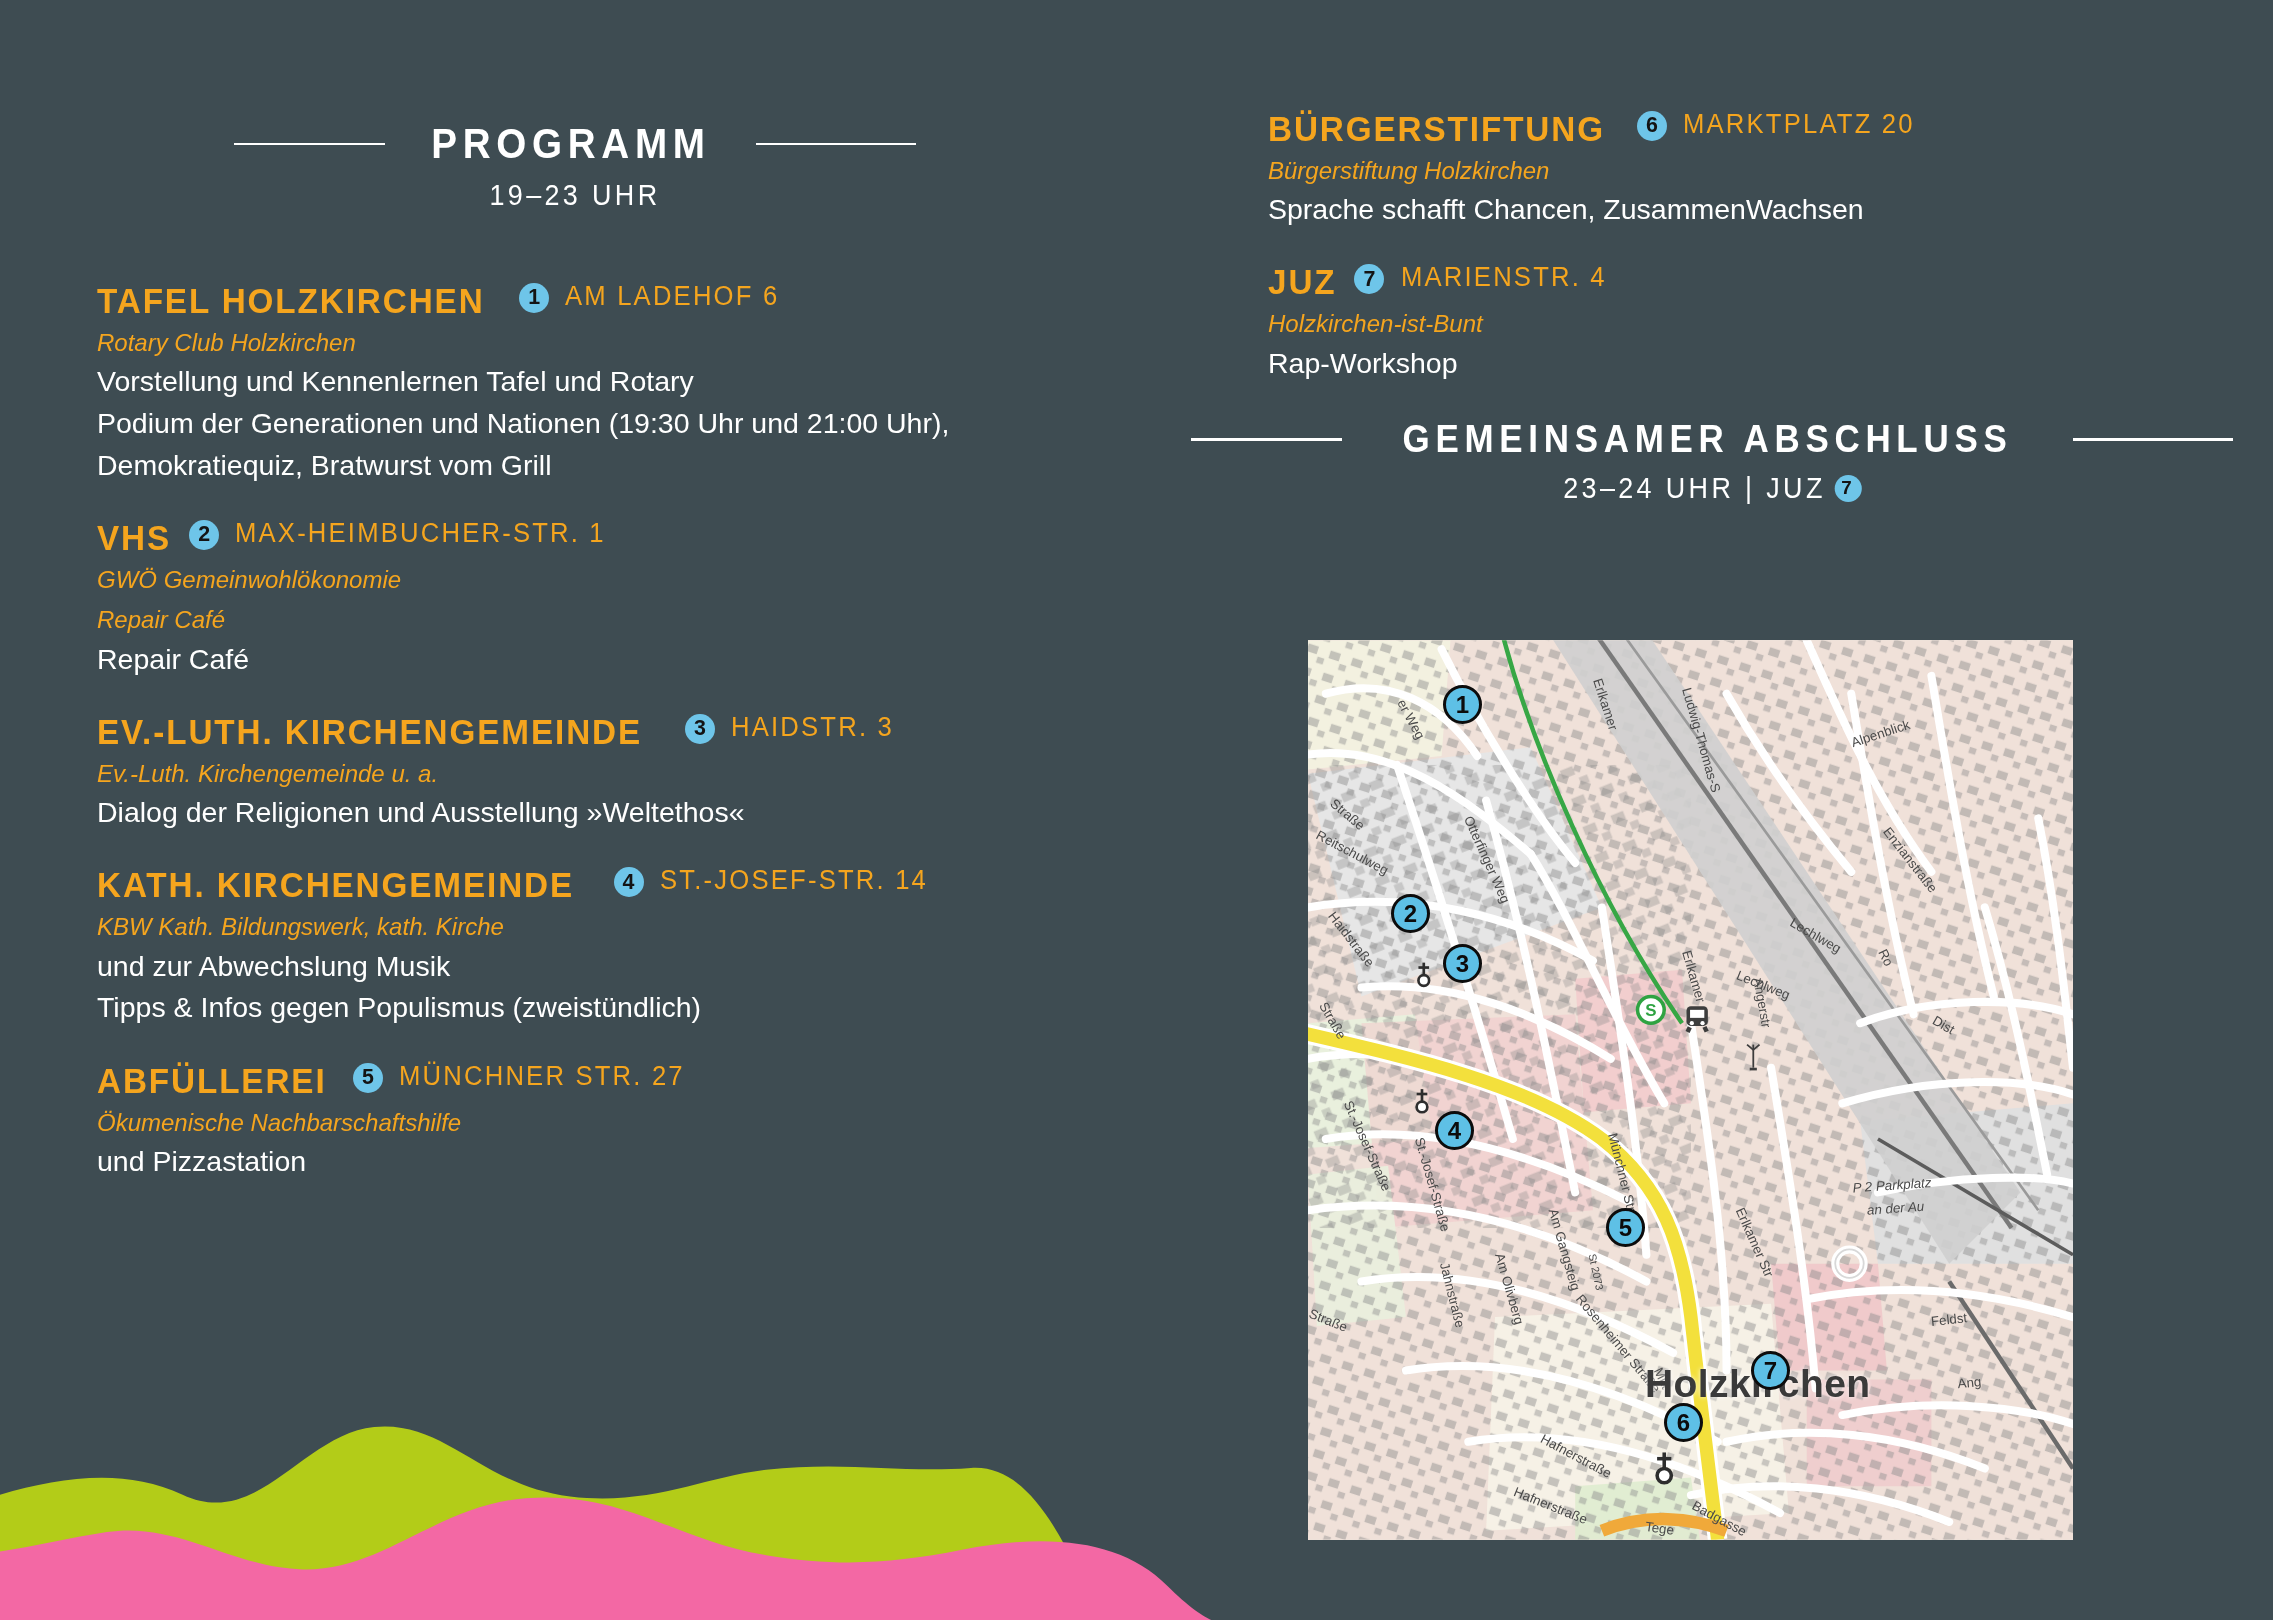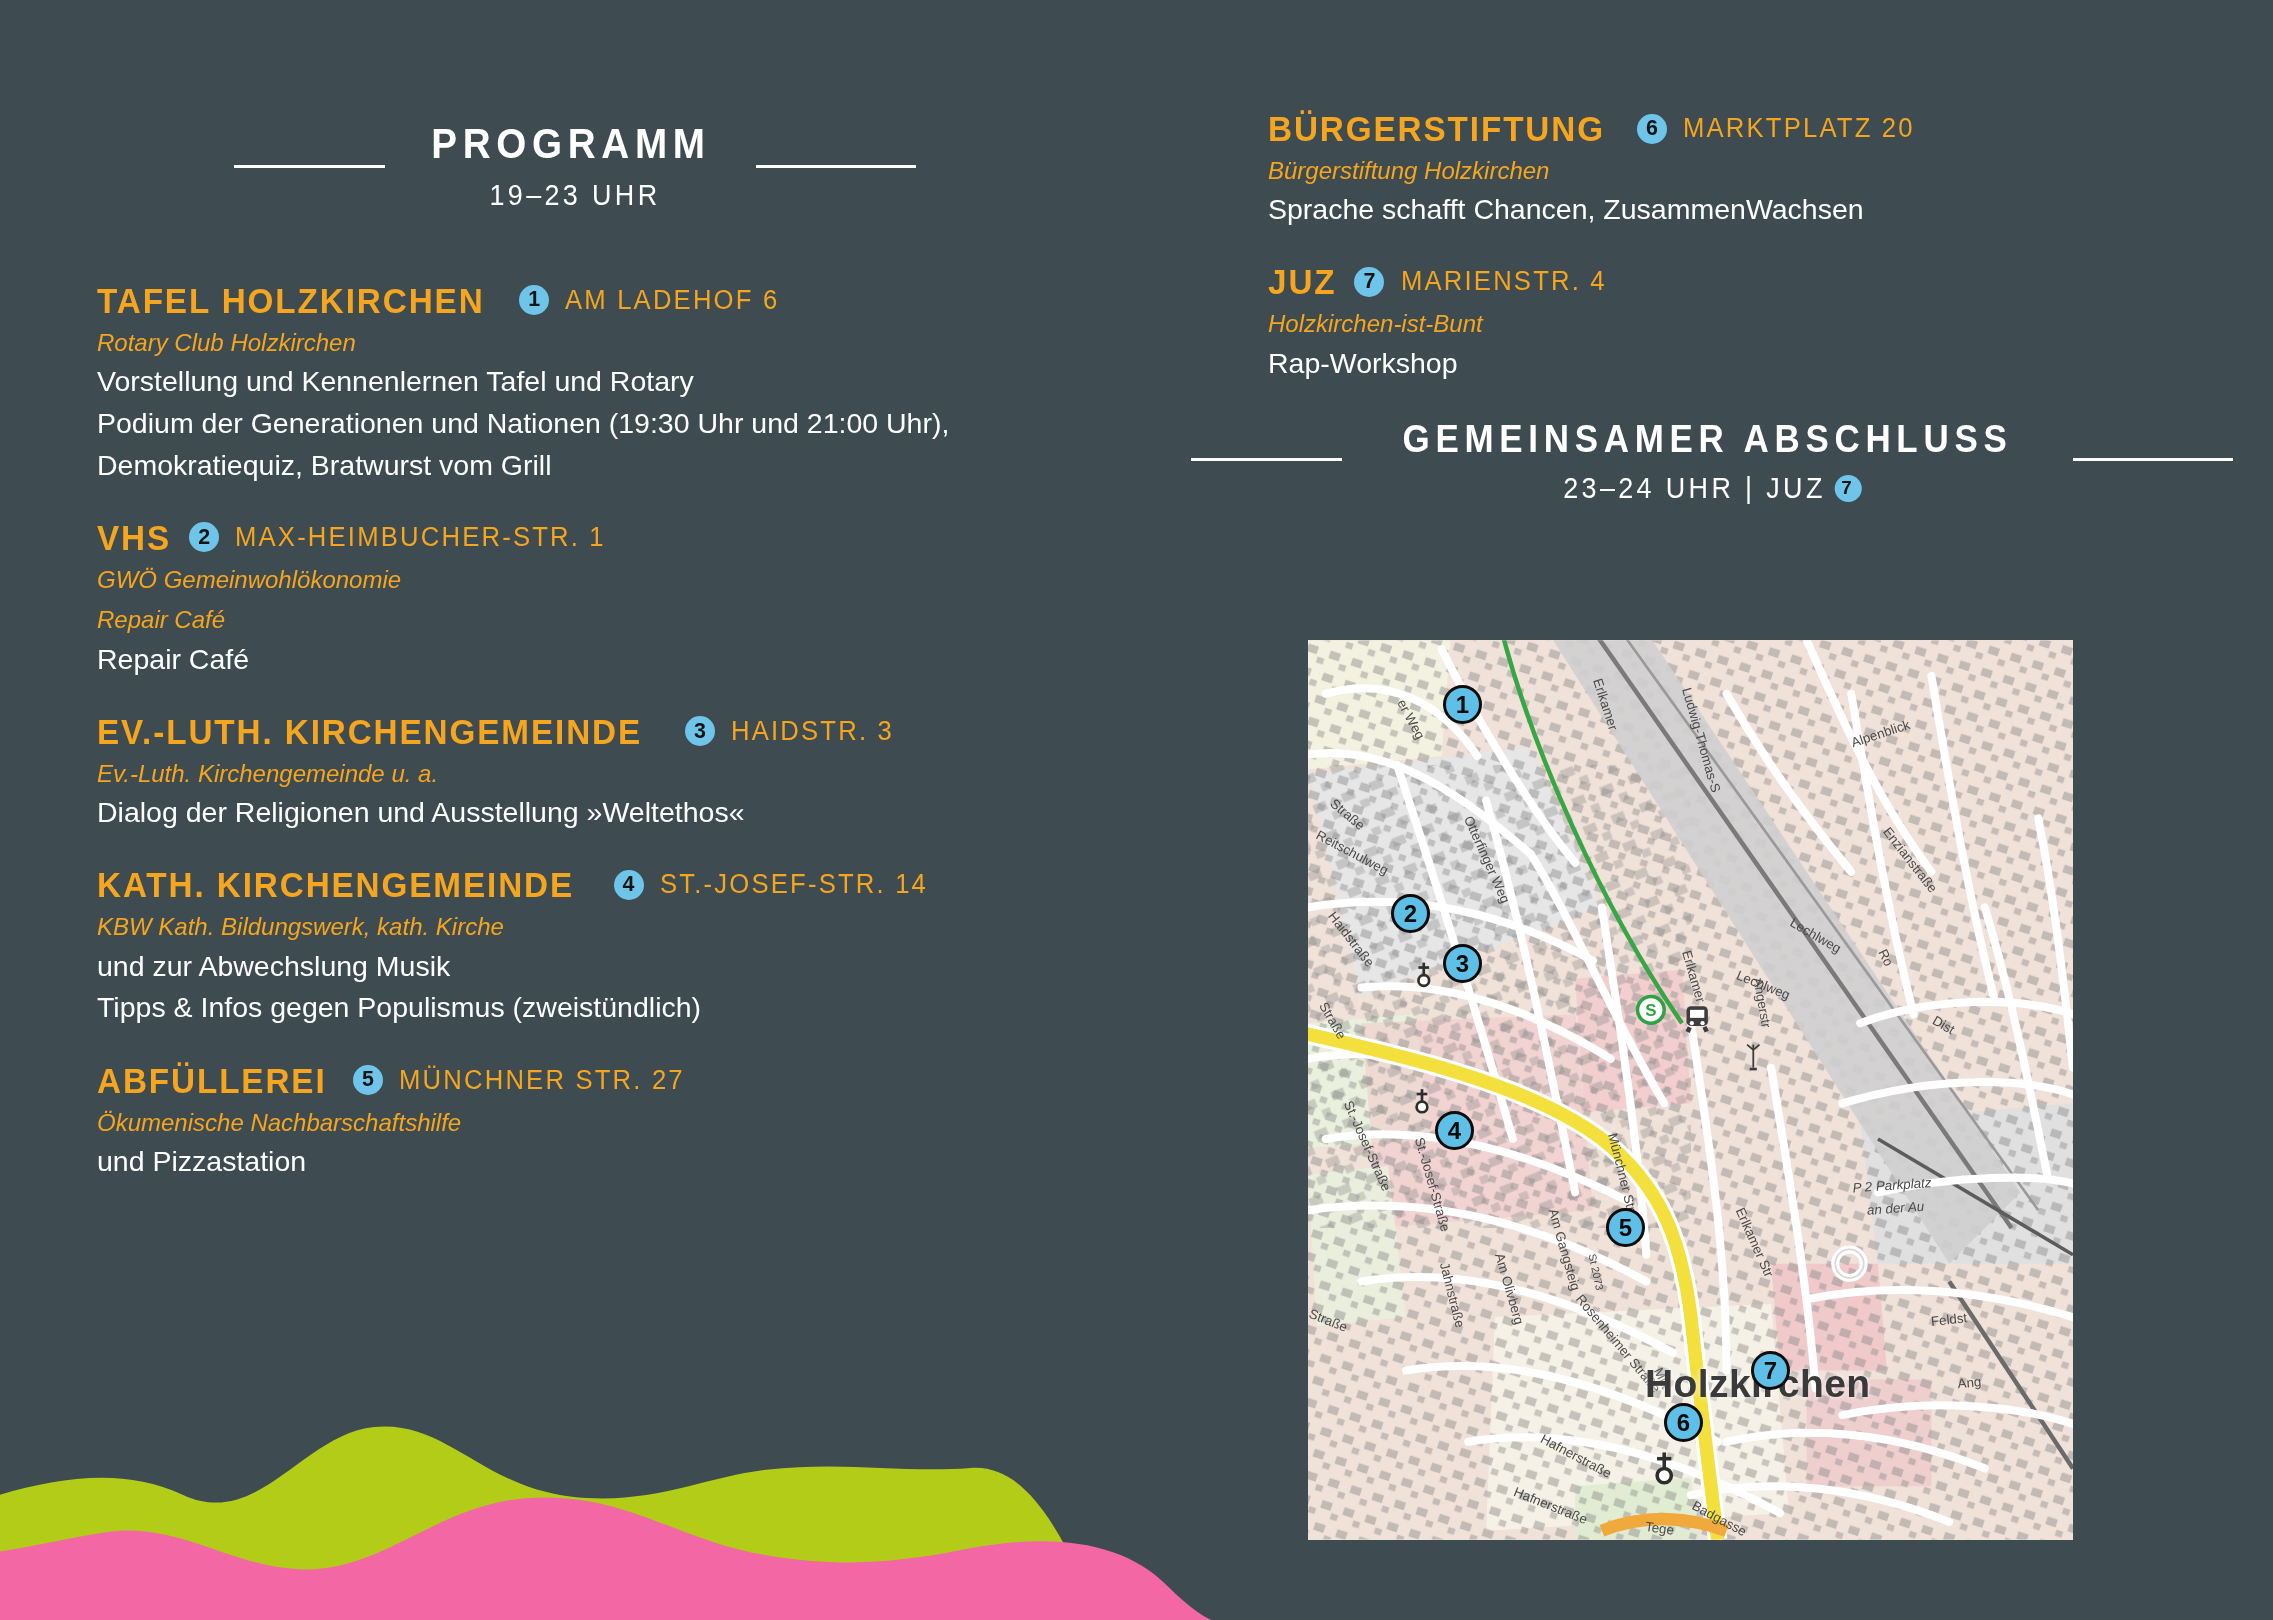--- a/index.html
+++ b/index.html
@@ -14,40 +14,40 @@
 
   
   .blobs{position:absolute;left:0;bottom:0;width:1354px;height:258px;pointer-events:none;}
   .blobs svg{display:block;width:100%;height:100%;}
 
   
   .col-left{position:absolute;left:0;top:0;width:1150px;height:1621px;}
   .col-right{position:absolute;left:1150px;top:0;width:1124px;height:1621px;}
 
   
-  .rule-head{display:flex;align-items:flex-end;justify-content:center;gap:34px;}
+  .rule-head{display:flex;align-items:center;justify-content:center;gap:34px;}
   .rule{height:2.7px;background:#ffffff;flex:0 0 auto;}
   .rule-l{width:151px;}
   .rule-r{width:160px;}
   .rule-head h1{
     margin:0;color:#ffffff;font-weight:700;
     font-size:42px;letter-spacing:6.2px;
     font-family:"Liberation Sans Narrow","Liberation Sans",sans-serif;
     transform:scaleX(.92);transform-origin:center;
     white-space:nowrap;
   }
   .sub-time{
     text-align:center;color:#ffffff;font-weight:400;
     font-size:29px;letter-spacing:3.6px;margin-top:10.7px;
     transform:scaleX(.93);
   }
 
   
   .entry{margin-bottom:36px;}
-  .entry-head{display:flex;align-items:center;flex-wrap:wrap;gap:0;line-height:1;}
+  .entry-head{display:flex;align-items:flex-start;flex-wrap:wrap;gap:0;line-height:1;}
   .ent-title{
     color:#f5a51e;font-weight:700;font-size:35px;letter-spacing:2px;
     transform:scaleX(.95);transform-origin:left center;white-space:nowrap;
   }
   .ent-addr{
     color:#f5a51e;font-weight:400;font-size:27px;letter-spacing:2.3px;
     transform:scaleX(.95);transform-origin:left center;white-space:nowrap;
     margin-left:3.6px;
   }
   .badge{

